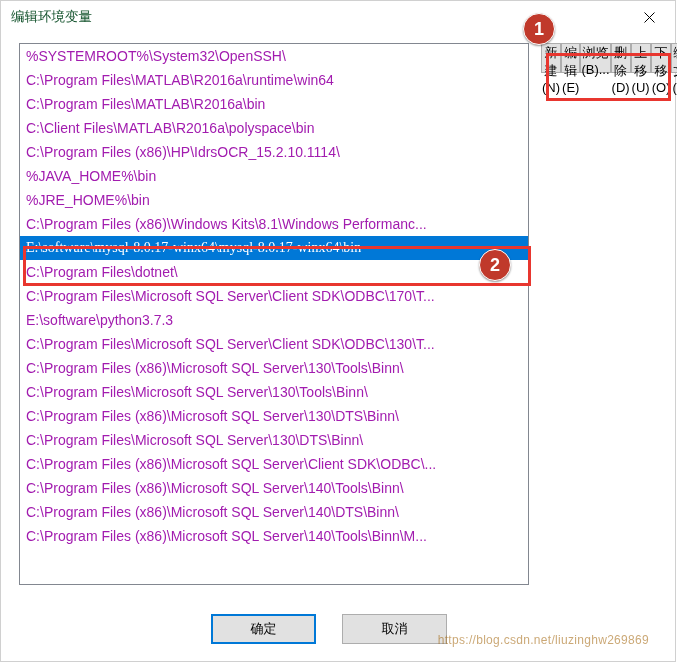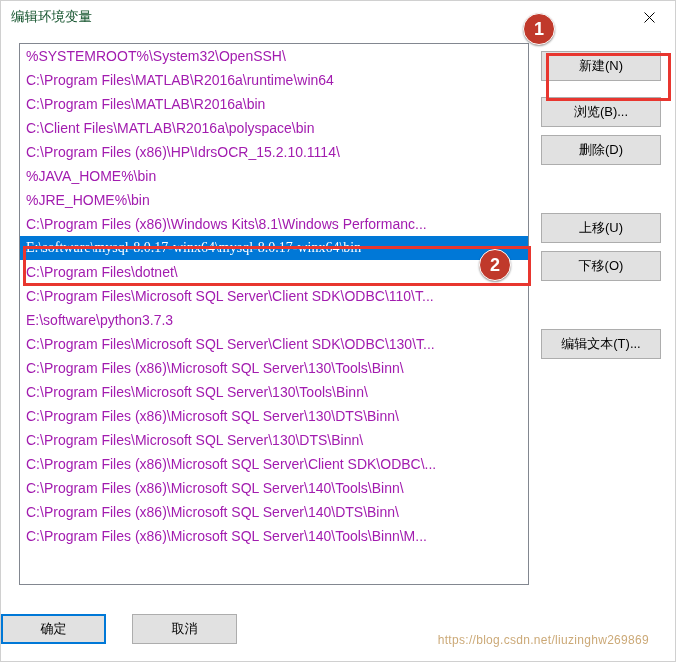--- a/index.html
+++ b/index.html
@@ -68,40 +68,39 @@
   }
   .list-item.selected {
     background: #0078d7;
     color: #fff;
     font-family: Liberation Serif, serif;
   }
   .btncol {
     width: 120px;
     margin-left: 10px;
     display: flex;
-    flex-direction: column;
   }
   .btncol .gap-sm { height: 8px; }
   .btncol .gap-lg { height: 48px; }
   button.winbtn {
     height: 30px;
     border: 1px solid #adadad;
     background: #e1e1e1;
     font-family: inherit;
     font-size: 13px;
     color: #000;
     cursor: pointer;
     padding: 0;
   }
   .footer {
     position: absolute;
     bottom: 0; left: 0; right: 0;
     height: 64px;
     display: flex;
-    justify-content: flex-start;
+    justify-content: center;
     align-items: center;
     padding-right: 18px;
     gap: 26px;
   }
   .footer button.winbtn { width: 105px; }
   button.primary {
     border: 2px solid #0078d7;
   }
   
   .anno-red-1 {
@@ -162,37 +161,38 @@
           <div class="list-item">%SYSTEMROOT%\System32\OpenSSH\</div>
           <div class="list-item">C:\Program Files\MATLAB\R2016a\runtime\win64</div>
           <div class="list-item">C:\Program Files\MATLAB\R2016a\bin</div>
           <div class="list-item">C:\Client Files\MATLAB\R2016a\polyspace\bin</div>
           <div class="list-item">C:\Program Files (x86)\HP\IdrsOCR_15.2.10.1114\</div>
           <div class="list-item">%JAVA_HOME%\bin</div>
           <div class="list-item">%JRE_HOME%\bin</div>
           <div class="list-item">C:\Program Files (x86)\Windows Kits\8.1\Windows Performanc...</div>
           <div class="list-item selected">E:\software\mysql-8.0.17-winx64\mysql-8.0.17-winx64\bin</div>
           <div class="list-item">C:\Program Files\dotnet\</div>
-          <div class="list-item">C:\Program Files\Microsoft SQL Server\Client SDK\ODBC\110\T...</div>
+          <div class="list-item">C:\Program Files\Microsoft SQL Server\Client SDK\ODBC\170\T...</div>
           <div class="list-item">E:\software\python3.7.3</div>
           <div class="list-item">C:\Program Files\Microsoft SQL Server\Client SDK\ODBC\130\T...</div>
           <div class="list-item">C:\Program Files (x86)\Microsoft SQL Server\130\Tools\Binn\</div>
           <div class="list-item">C:\Program Files\Microsoft SQL Server\130\Tools\Binn\</div>
           <div class="list-item">C:\Program Files (x86)\Microsoft SQL Server\130\DTS\Binn\</div>
           <div class="list-item">C:\Program Files\Microsoft SQL Server\130\DTS\Binn\</div>
           <div class="list-item">C:\Program Files (x86)\Microsoft SQL Server\Client SDK\ODBC\...</div>
           <div class="list-item">C:\Program Files (x86)\Microsoft SQL Server\140\Tools\Binn\</div>
           <div class="list-item">C:\Program Files (x86)\Microsoft SQL Server\140\DTS\Binn\</div>
           <div class="list-item">C:\Program Files (x86)\Microsoft SQL Server\140\Tools\Binn\M...</div>
         </div>
     </div>
     <div class="btncol">
       <div class="gap-sm"></div>
       <button class="winbtn">新建(N)</button>
       <div class="gap-sm"></div>
+      <button class="winbtn">编辑(E)</button>
       <div class="gap-sm"></div>
       <button class="winbtn">浏览(B)...</button>
       <div class="gap-sm"></div>
       <button class="winbtn">删除(D)</button>
       <div class="gap-lg"></div>
       <button class="winbtn">上移(U)</button>
       <div class="gap-sm"></div>
       <button class="winbtn">下移(O)</button>
       <div class="gap-lg"></div>
       <button class="winbtn">编辑文本(T)...</button>

